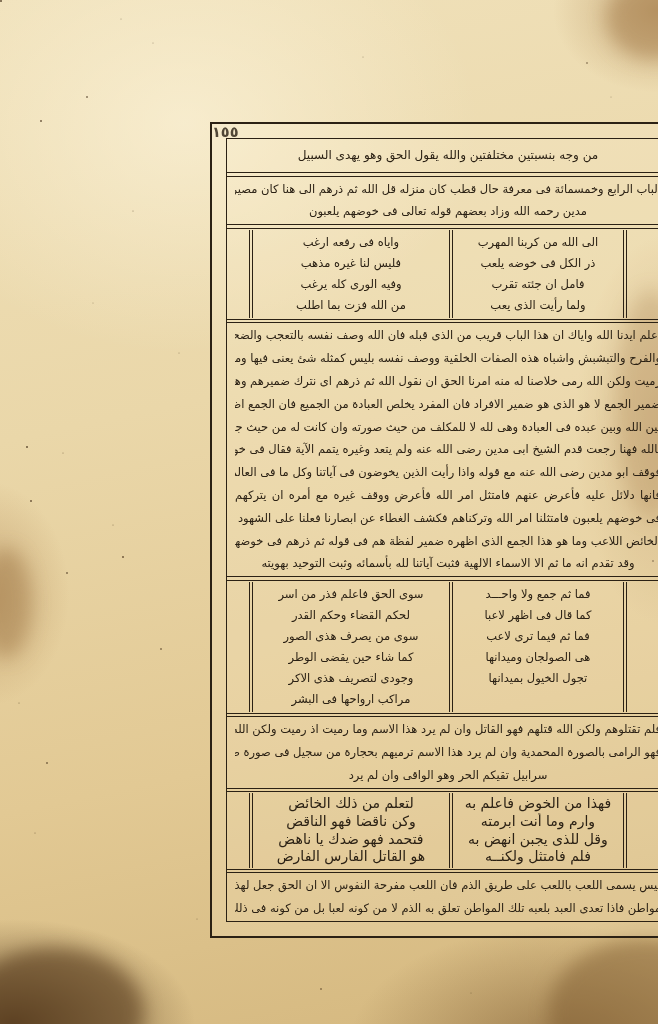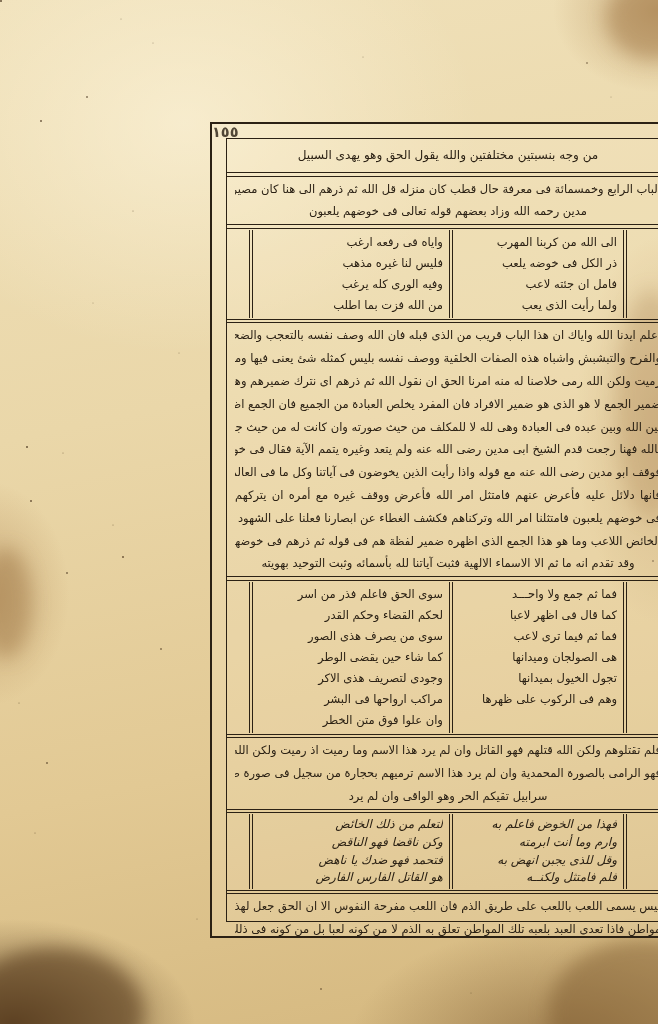--- a/index.html
+++ b/index.html
@@ -79,22 +79,22 @@
 
   
   .poem{display:flex;direction:rtl;align-items:stretch;margin:0 42px 0 22px;flex:0 0 auto;padding:1px 0;}
   .vsep{
     flex:0 0 4px;box-sizing:border-box;
     border-right:1.3px solid var(--ink);border-left:1.3px solid var(--ink);
   }
   .pcol{padding:2px 6px;box-sizing:border-box;}
   .pcol-r{flex:0 0 45%;}
   .pcol-l{flex:1;}
-  .hemi{font-size:11.5px;line-height:21px;text-align:right;white-space:nowrap;overflow:hidden;}
-  .poem.tight .hemi{line-height:17.6px;font-size:12px;font-style:italic;}
+  .hemi{font-size:11.5px;line-height:21px;text-align:center;white-space:nowrap;overflow:hidden;}
+  .poem.tight .hemi{line-height:17.6px;font-size:14px;}
 </style>
 </head>
 <body>
 
 <div class="page">
   <div class="speck"></div>
   <div class="stain s1"></div>
   <div class="stain s2"></div>
   <div class="stain s3"></div>
   <div class="stain s4"></div>
@@ -116,21 +116,21 @@
           <div class="pline center">مدين رحمه الله وزاد بعضهم قوله تعالى فى خوضهم يلعبون</div>
         </div>
 
       <div class="hrule"></div>
 
       <div class="poem">
         <div class="vsep"></div>
         <div class="pcol pcol-r">
             <div class="hemi">الى الله من كربنا المهرب</div>
             <div class="hemi">ذر الكل فى خوضه يلعب</div>
-            <div class="hemi">فامل ان جئته لاعب</div>
+            <div class="hemi">فامل ان جئته تقرب</div>
             <div class="hemi">ولما رأيت الذى يعب</div>
           </div>
         <div class="vsep"></div>
         <div class="pcol pcol-l">
             <div class="hemi">واياه فى رفعه ارغب</div>
             <div class="hemi">فليس لنا غيره مذهب</div>
             <div class="hemi">وفيه الورى كله يرغب</div>
             <div class="hemi">من الله فزت بما اطلب</div>
           </div>
         <div class="vsep"></div>
@@ -155,31 +155,29 @@
       <div class="hrule"></div>
 
       <div class="poem">
         <div class="vsep"></div>
         <div class="pcol pcol-r">
             <div class="hemi">فما ثم جمع ولا واحـــد</div>
             <div class="hemi">كما قال فى اظهر لاعبا</div>
             <div class="hemi">فما ثم فيما ترى لاعب</div>
             <div class="hemi">هى الصولجان وميدانها</div>
             <div class="hemi">تجول الخيول بميدانها</div>
-            <div class="hemi">وهم فى الركوب على ظهرها</div>
           </div>
         <div class="vsep"></div>
         <div class="pcol pcol-l">
             <div class="hemi">سوى الحق فاعلم فذر من اسر</div>
             <div class="hemi">لحكم القضاء وحكم القدر</div>
             <div class="hemi">سوى من يصرف هذى الصور</div>
             <div class="hemi">كما شاء حين يقضى الوطر</div>
             <div class="hemi">وجودى لتصريف هذى الاكر</div>
             <div class="hemi">مراكب ارواحها فى البشر</div>
-            <div class="hemi">وان علوا فوق متن الخطر</div>
           </div>
         <div class="vsep"></div>
       </div>
 
       <div class="hrule"></div>
 
       <div class="sect">
           <div class="pline">فلم تقتلوهم ولكن الله قتلهم فهو القاتل وان لم يرد هذا الاسم وما رميت اذ رميت ولكن الله رمى</div>
           <div class="pline">فهو الرامى بالصورة المحمدية وان لم يرد هذا الاسم ترميهم بحجارة من سجيل فى صورة طير وان لم يرد</div>
           <div class="pline center">سرابيل تقيكم الحر وهو الواقى وان لم يرد</div>

